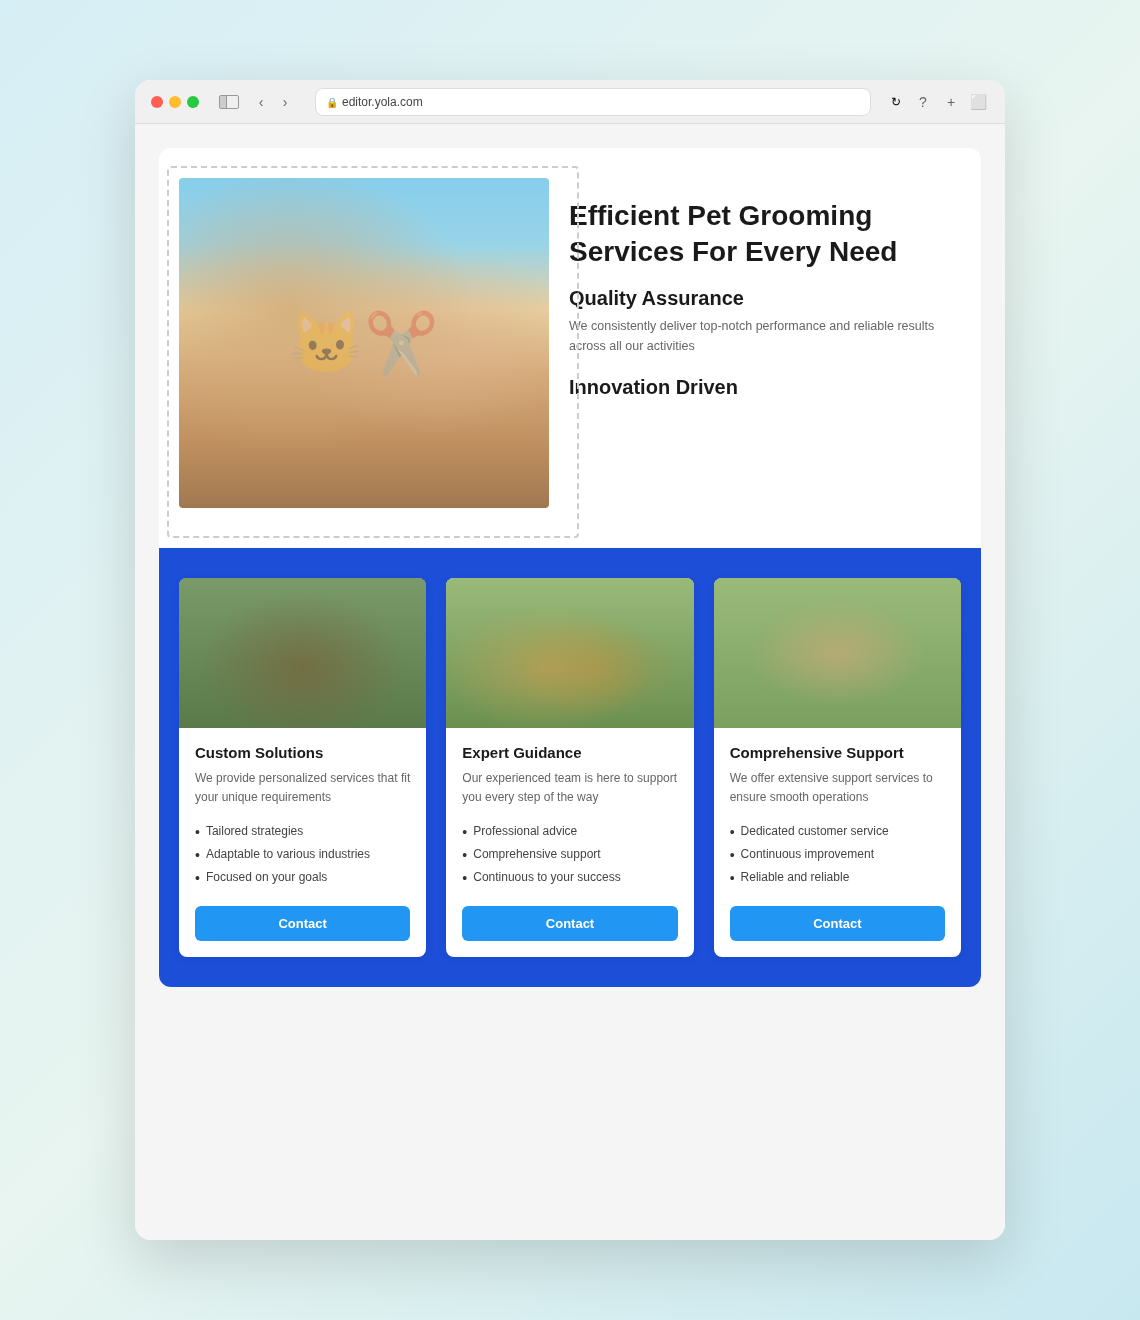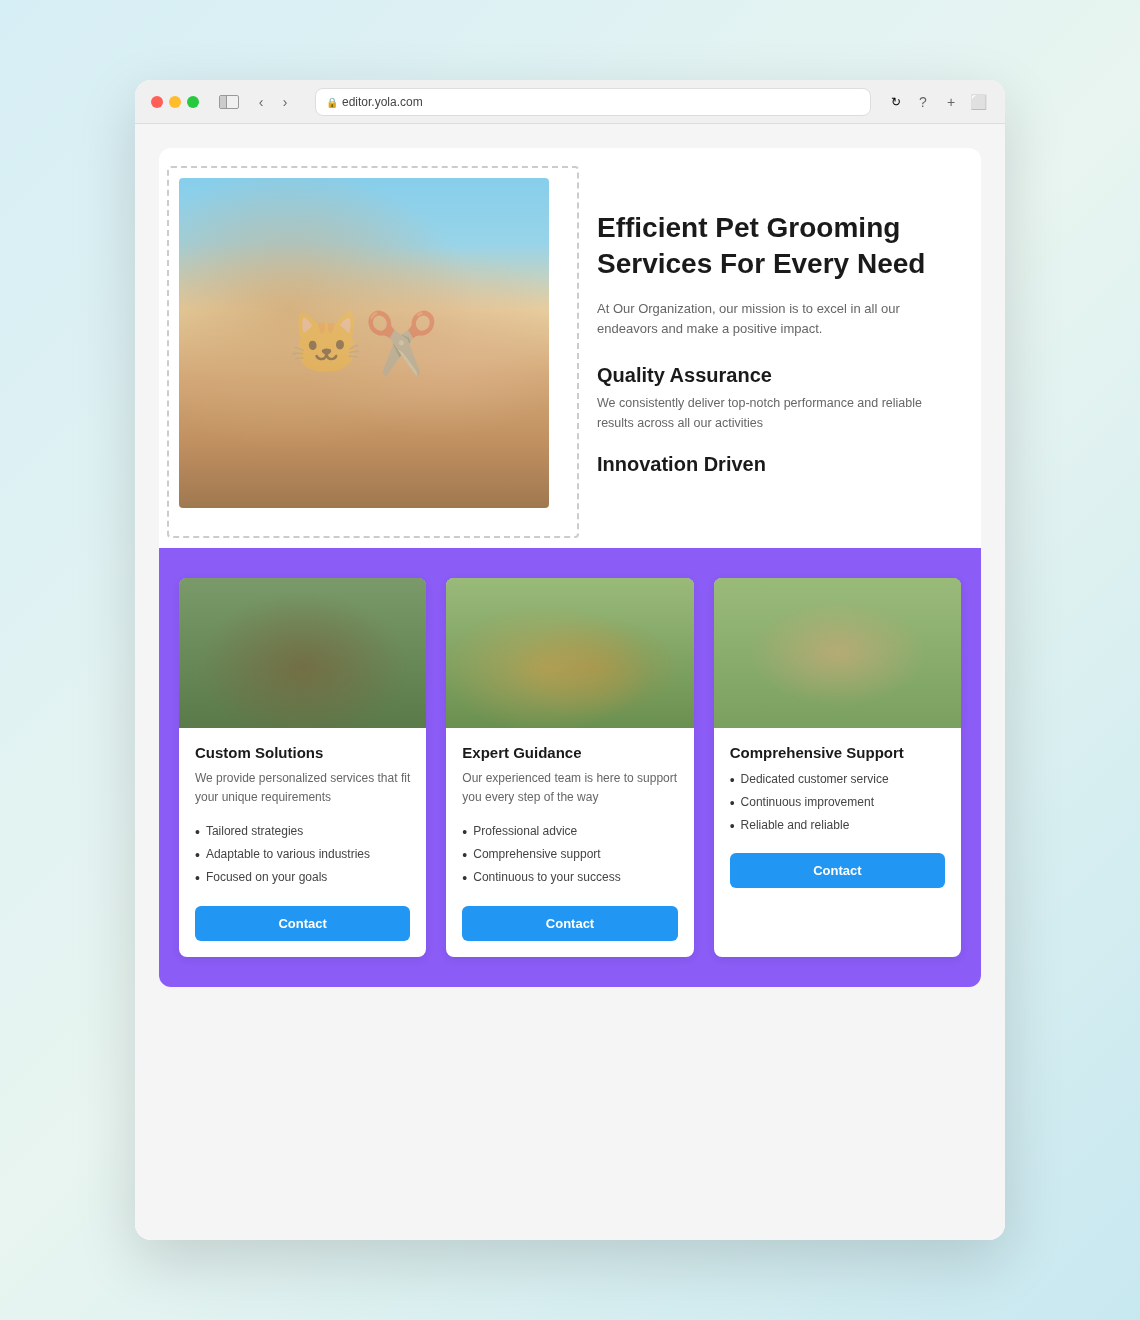--- a/index.html
+++ b/index.html
@@ -137,22 +137,22 @@
     .page-content {
       background: #ffffff;
       border-radius: 12px;
       overflow: hidden;
     }
 
     
     .hero-section {
       display: flex;
       padding: 30px 30px 40px 20px;
-      gap: 48px;
-      align-items: center;
+      gap: 20px;
+      align-items: flex-start;
       position: relative;
     }
 
     .hero-image-container {
       position: relative;
       flex-shrink: 0;
     }
 
     .hero-image-dashed-border {
       position: absolute;
@@ -227,21 +227,21 @@
     }
 
     .feature-description {
       font-size: 12.5px;
       color: #666;
       line-height: 1.6;
     }
 
     
     .cards-section {
-      background: #8b5cf6;
+      background: #1d4ed8;
       padding: 30px 20px;
     }
 
     .cards-grid {
       display: grid;
       grid-template-columns: repeat(3, 1fr);
       gap: 20px;
     }
 
     .card {
@@ -399,21 +399,20 @@
   <div class="browser-content">
     <div class="page-content">
 
       <div class="hero-section">
         <div class="hero-image-container">
           <div class="hero-image-dashed-border"></div>
           <div class="hero-image-sim"></div>
         </div>
         <div class="hero-text">
           <h1 class="hero-title">Efficient Pet Grooming Services For Every Need</h1>
-          <p class="hero-description">At Our Organization, our mission is to excel in all our endeavors and make a positive impact.</p>
           <div class="feature-block">
             <div class="feature-title">Quality Assurance</div>
             <div class="feature-description">We consistently deliver top-notch performance and reliable results across all our activities</div>
           </div>
           <div class="feature-block">
             <div class="feature-title">Innovation Driven</div>
           </div>
         </div>
       </div>
 
@@ -445,20 +444,21 @@
                 <li>Continuous to your success</li>
               </ul>
               <button class="contact-btn">Contact</button>
             </div>
           </div>
 
           <div class="card">
             <div class="card-image-rabbit"></div>
             <div class="card-body">
               <div class="card-title">Comprehensive Support</div>
+              <div class="card-description">We offer extensive support services to ensure smooth operations</div>
               <ul class="card-list">
                 <li>Dedicated customer service</li>
                 <li>Continuous improvement</li>
                 <li>Reliable and reliable</li>
               </ul>
               <button class="contact-btn">Contact</button>
             </div>
           </div>
 
         </div>

